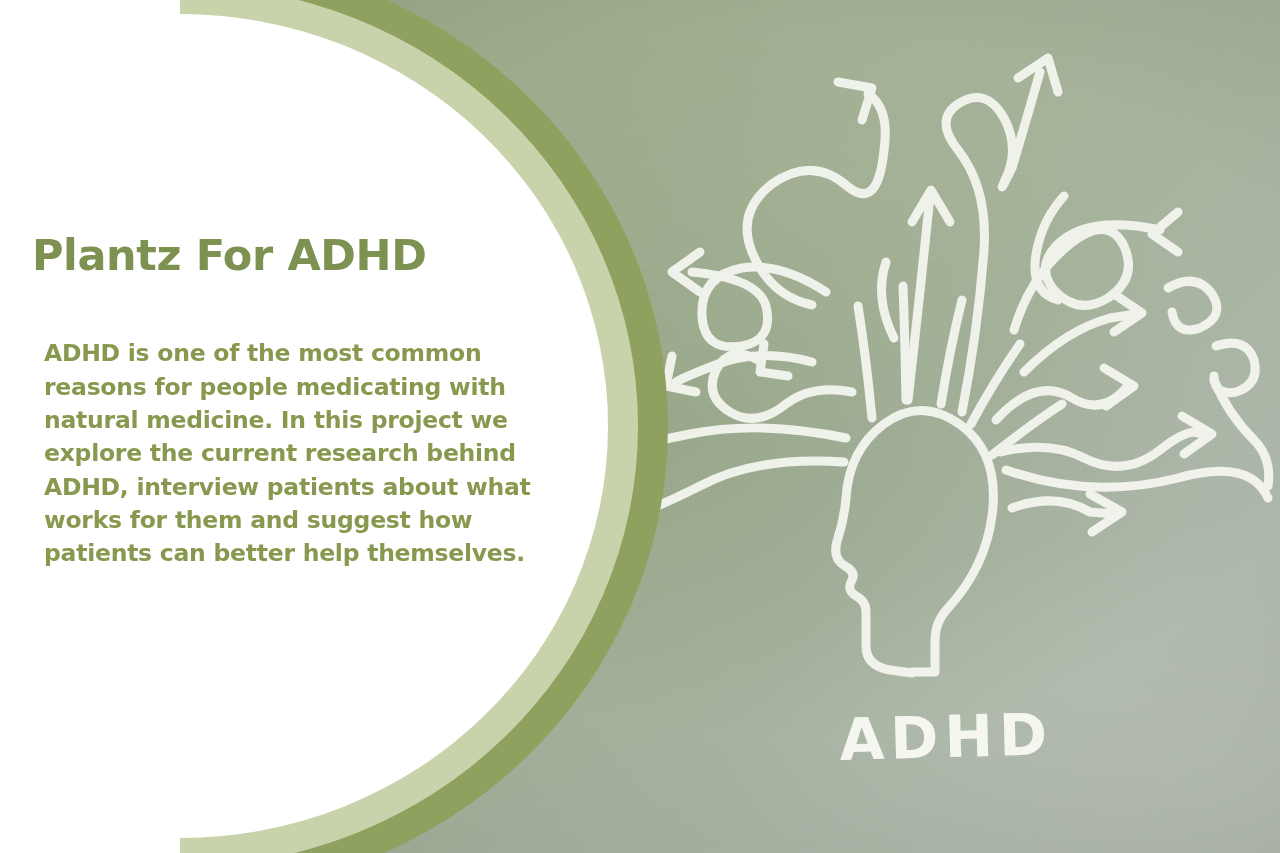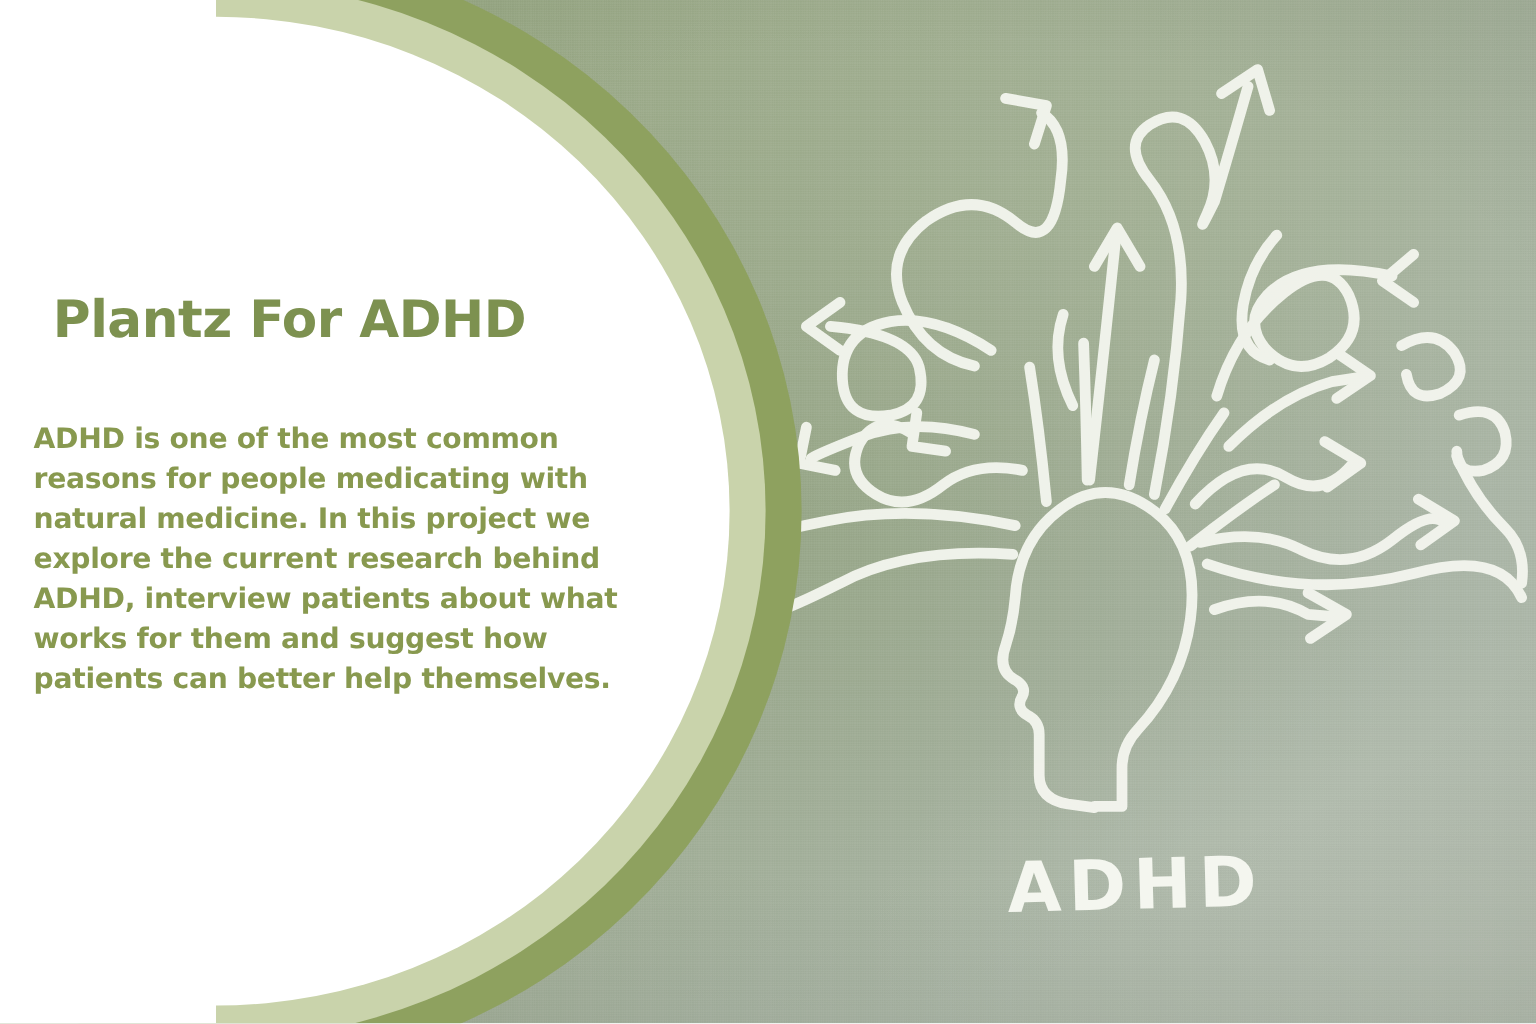--- a/index.html
+++ b/index.html
@@ -65,30 +65,30 @@
   .panel-wrap svg { display: block; width: 1280px; height: 853px; }
 
   
   .text-col {
     position: absolute;
     left: 28px;
     top: 228px;
     width: 540px;
   }
   .deck-title {
-    margin: 16px;
+    margin: 4px;
     font-family: "DejaVu Sans", "Liberation Sans", sans-serif;
     font-size: 43px;
     font-weight: 700;
     letter-spacing: -0.4px;
     color: #7d9150;
     line-height: 1.1;
   }
   .deck-body {
-    margin: 0;
+    margin: 16px;
     padding-top: 42px;
     font-family: "DejaVu Sans", "Liberation Sans", sans-serif;
     font-size: 23.5px;
     font-weight: 700;
     line-height: 1.42;
     letter-spacing: -0.25px;
     color: #88994f;
     width: 525px;
   }
 </style>

